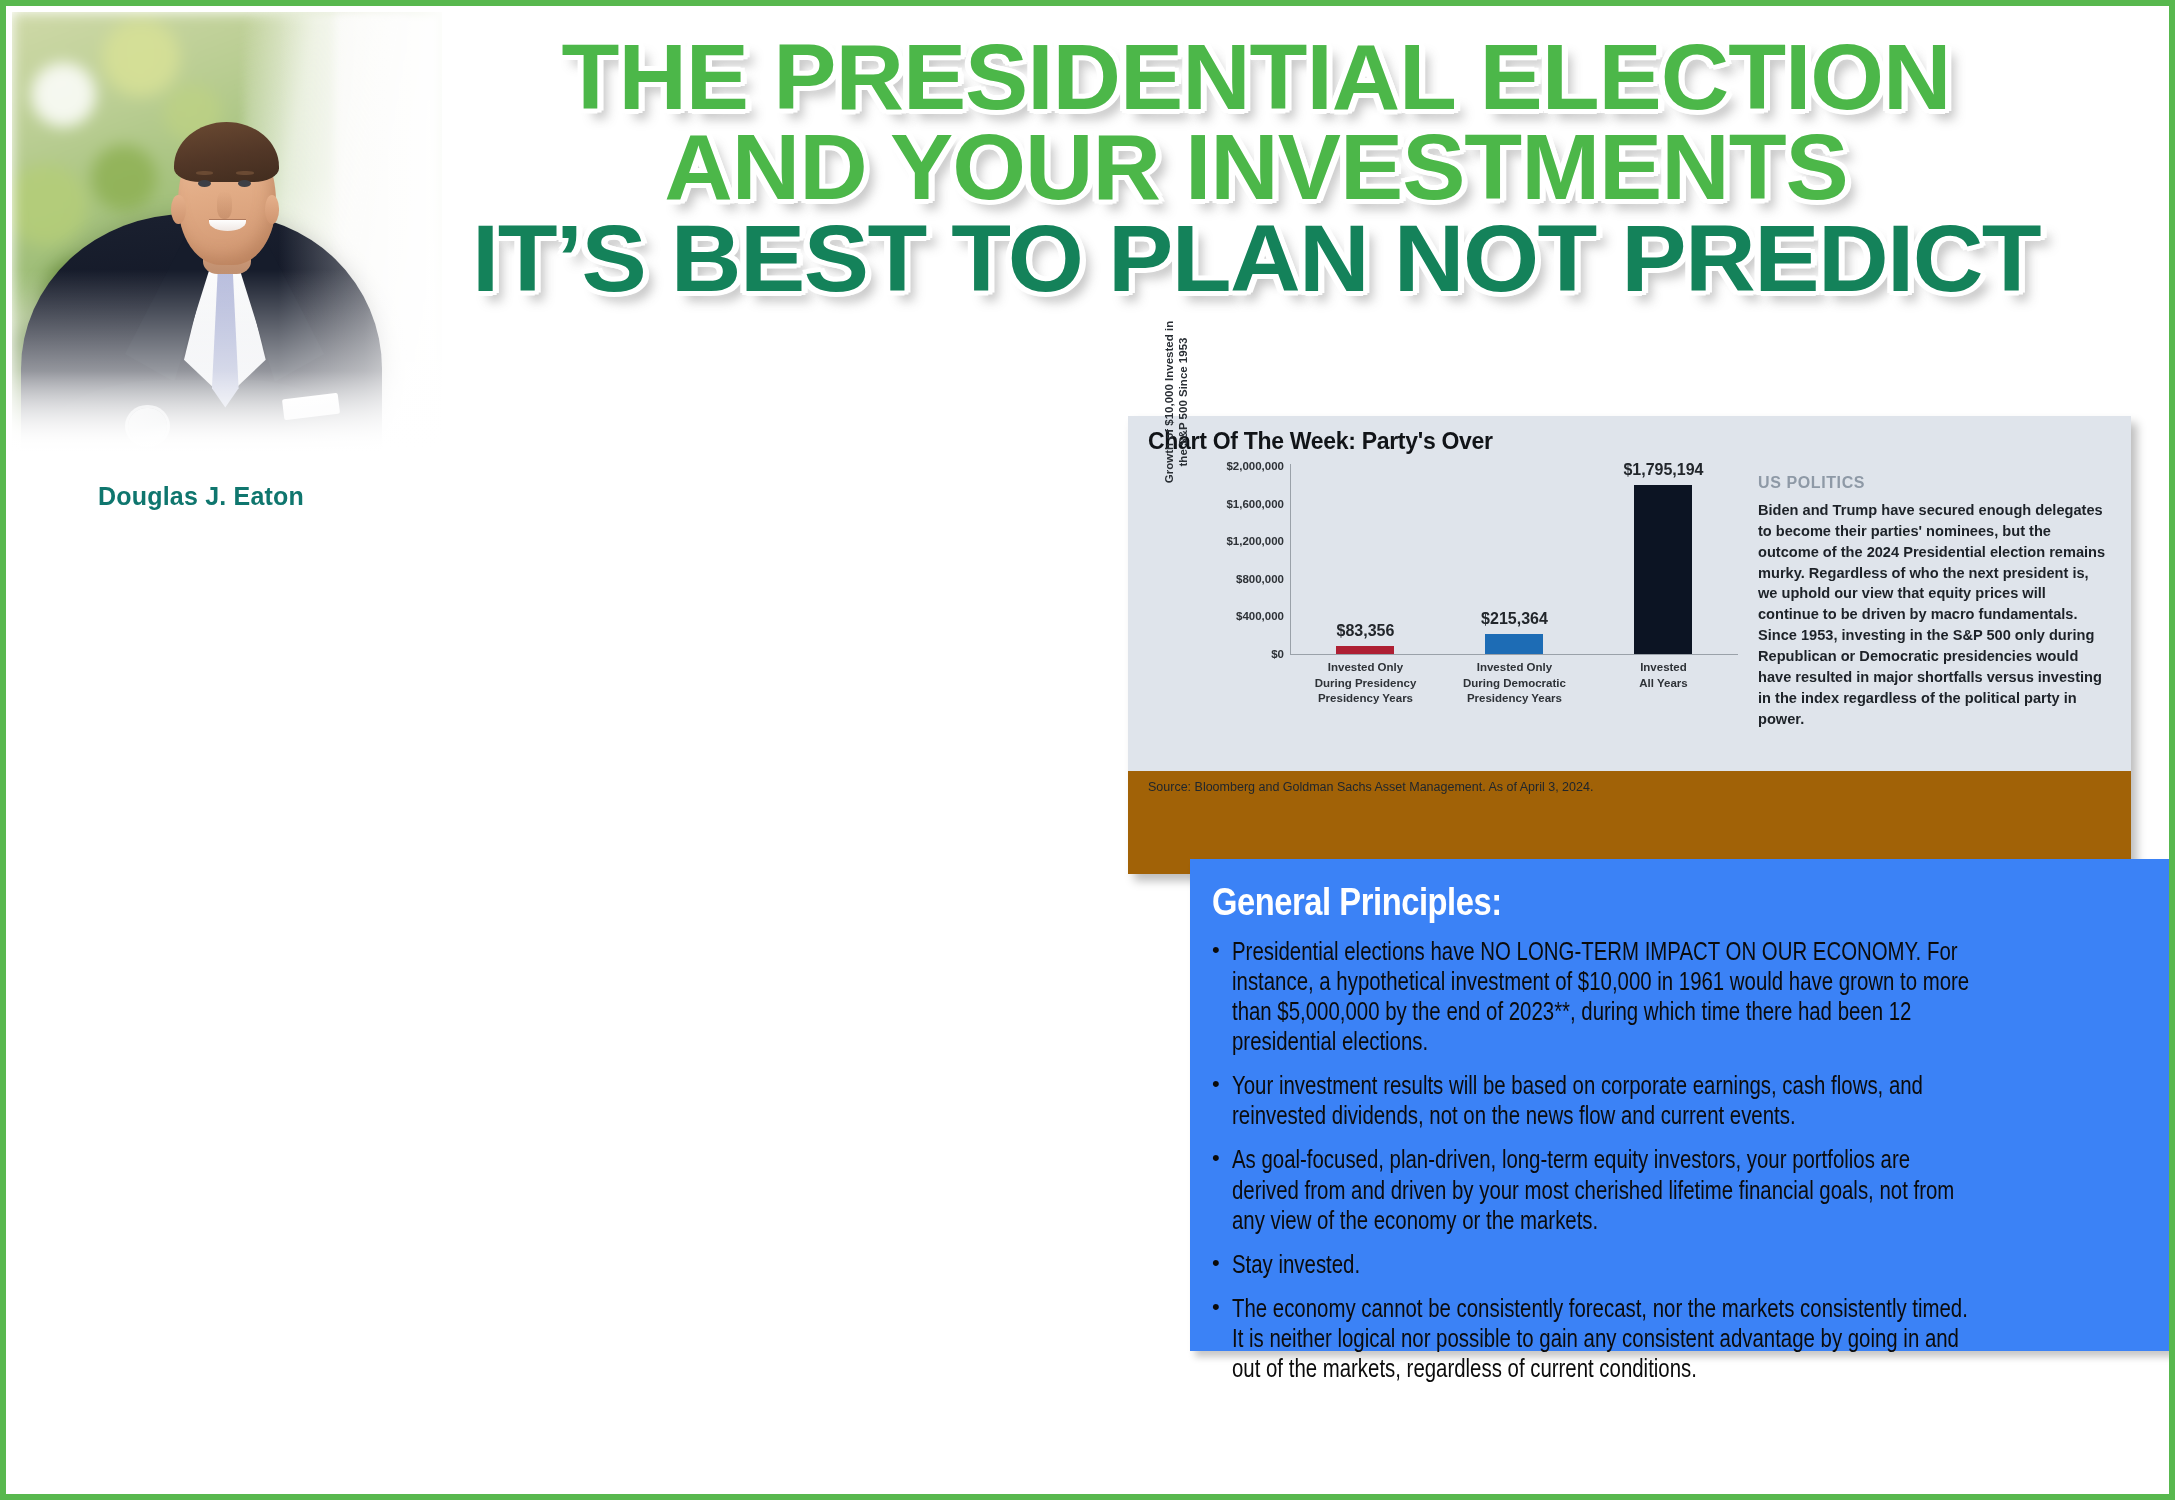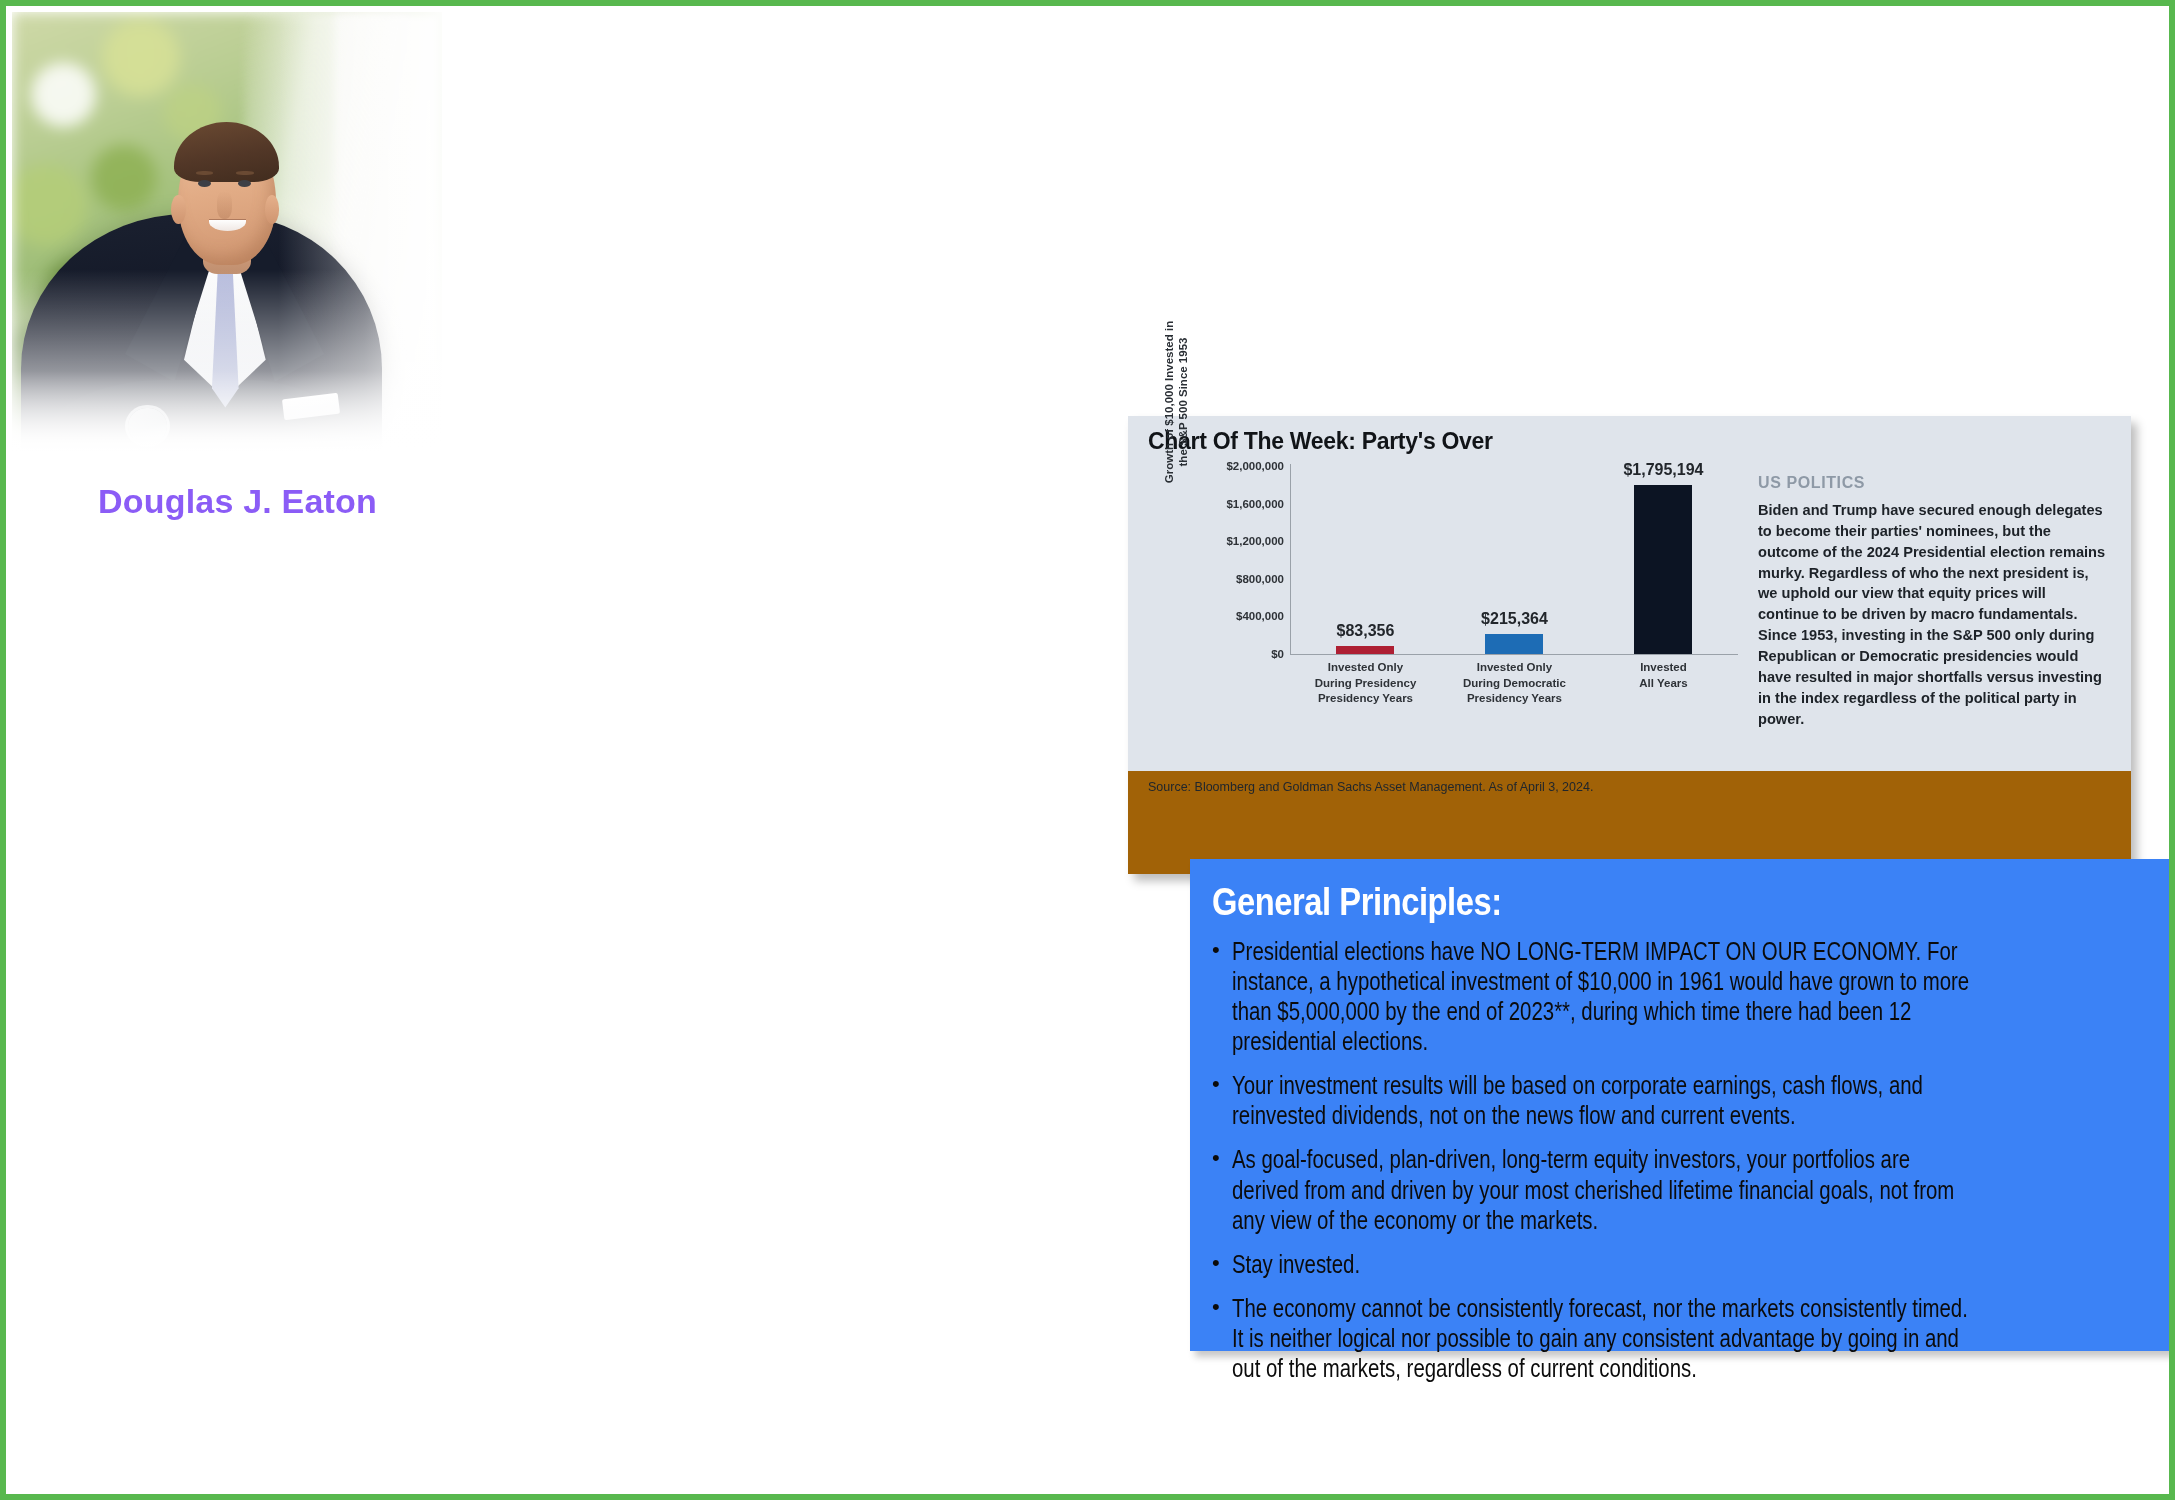--- a/index.html
+++ b/index.html
@@ -133,21 +133,21 @@
   }
   .nose{
     position:absolute;left:47.6%;bottom:55%;width:3.6%;height:6%;
     background:linear-gradient(180deg,rgba(0,0,0,0),rgba(168,112,78,.35));
     border-radius:40%;
   }
 
   
   #name{
     position:absolute;left:92px;top:476px;
-    font-size:34px;font-weight:bold;color:#8b5cf6;letter-spacing:.2px;
+    font-size:25px;font-weight:bold;color:#0f766e;letter-spacing:.2px;
     white-space:nowrap;
   }
 
   
   #title{
     position:absolute;left:400px;top:26px;width:1700px;
     text-align:center;
     font-family:"Liberation Sans", sans-serif;
     font-weight:bold;
     line-height:.98;
@@ -310,20 +310,25 @@
       <div class="eyeR"></div>
       <div class="nose"></div>
       <div class="mouth"></div>
       <div class="suit-fade"></div>
     </div>
     <div class="photo-fade"></div>
   </div>
 
   <div id="name">Douglas J. Eaton</div>
 
+  <div id="title">
+    <span class="tline l1">THE PRESIDENTIAL ELECTION</span>
+    <span class="tline l2">AND YOUR INVESTMENTS</span>
+    <span class="tline l3">IT’S  BEST TO PLAN NOT PREDICT</span>
+  </div>
 
   <div id="chart-card">
     <div id="chart-inner">
       <div id="chart-title">Chart Of The Week: Party's Over</div>
 
       <div id="plot-wrap">
         <div id="ylabel">Growth of $10,000 Invested in the S&amp;P 500 Since 1953</div>
         <div id="yticks">
             <div class="ytick" style="top: 188px;">$0</div>
             <div class="ytick" style="top: 150.4px;">$400,000</div>

